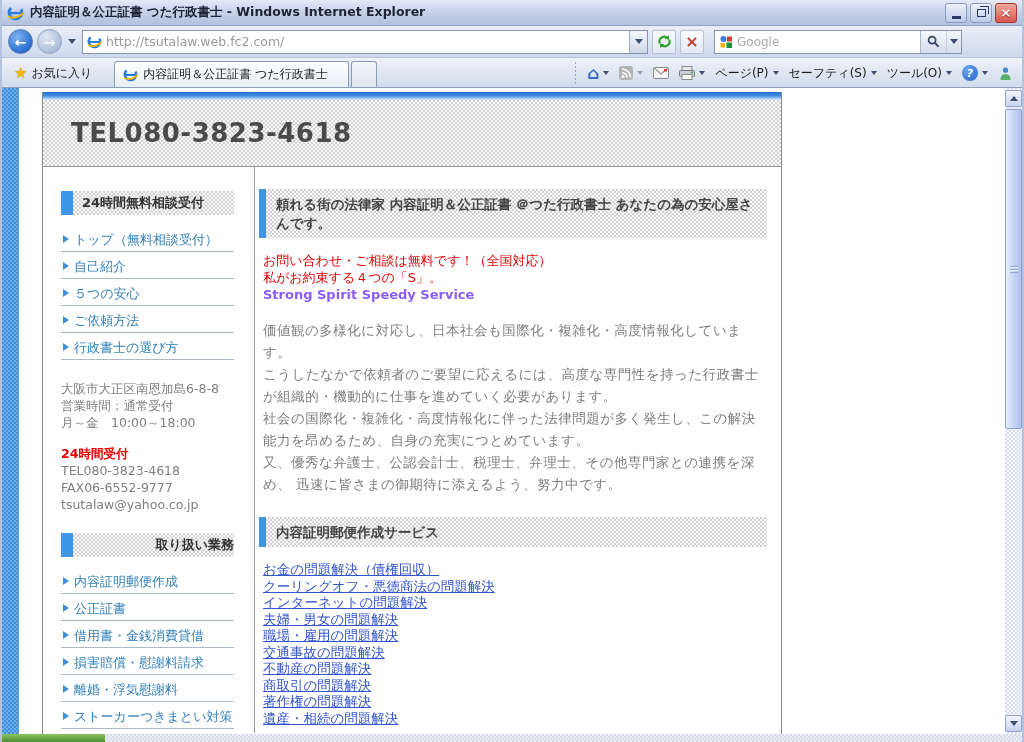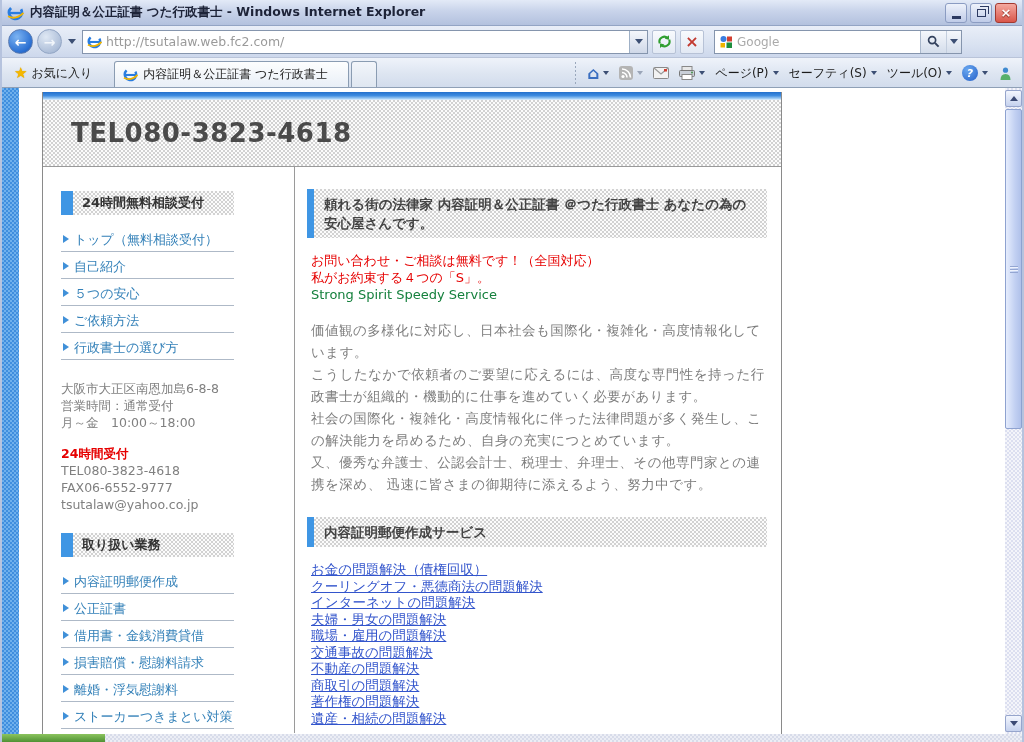--- a/index.html
+++ b/index.html
@@ -108,35 +108,35 @@
   .ph-title .red  { color:#e60000; }
   .ph-title .amp  { color:#666; font-size:21px; }
   .ph-title .blue { color:#0000dd; }
   .ph-title .gray { color:#666; font-size:23px; }
   .ph-tel { font-size:26px; font-weight:bold; color:#4a4a4a; letter-spacing:0.5px; }
 
   .pagebody { display:flex; height:566px; }
   .sidebar { width:211px; padding:24px 0 0 18px; }
   .sb-header { width:173px; height:24px; display:flex; align-items:center; margin-bottom:10px;
     border-left:12px solid #3f96e4; padding-left:9px; font-size:13px; font-weight:bold; color:#333; }
-  .sb-header.second { margin-top:20px; }
+  .sb-header.second { margin-top:20px;justify-content:flex-end; }
   .sb-item { width:173px; display:flex; align-items:flex-start; gap:5px;
     padding:6px 0 3px 2px; border-bottom:1px solid #aeb9c7; cursor:pointer;
     font-size:13px; color:#3380b8; line-height:17px; }
   .tri { flex:none; width:0; height:0; margin-top:4px; border-top:4px solid transparent;
     border-bottom:4px solid transparent; border-left:6px solid #4090d8; }
   .sb-contact { margin-top:20px; font-size:12.5px; color:#808080; line-height:17px; width:178px; }
   .sb-contact .hot { color:#e60000; font-weight:bold; margin-top:14px; }
 
-  .maincol { flex:1; border-left:1px solid #9a9a9a; padding:22px 14px 0 12px;margin-left:40px; }
+  .maincol { flex:1; border-left:1px solid #9a9a9a; padding:22px 14px 0 4px; }
   .mainbox { border-left:7px solid #3f96e4; padding:6px 10px 5px 10px; font-size:13.5px;
     font-weight:bold; color:#444; line-height:19px; }
   .redlines { margin:14px 0 0 4px; font-size:13px; line-height:17px; }
   .redlines .red { color:#e60000; }
-  .slogan { color:#15803d; }
+  .slogan { color:#8b5cf6;font-weight:bold; }
   .paras { margin:16px 0 0 4px; font-size:13.5px; color:#7d7d7d; line-height:22px; letter-spacing:0.5px; }
   .servicebox { margin-top:22px; }
   .linklist { margin:14px 0 0 4px; display:flex; flex-direction:column; }
   .linklist a { font-size:13.5px; color:#3355cc; text-decoration:underline; line-height:16.5px;
     cursor:pointer; width:max-content; }
 
   
   .scrollbar { position:absolute; right:0; top:0; width:17px; height:646px;
     background-color:#f4f5fa;
     background-image:linear-gradient(45deg,#dcdff0 25%,transparent 25% 75%,#dcdff0 75%),

